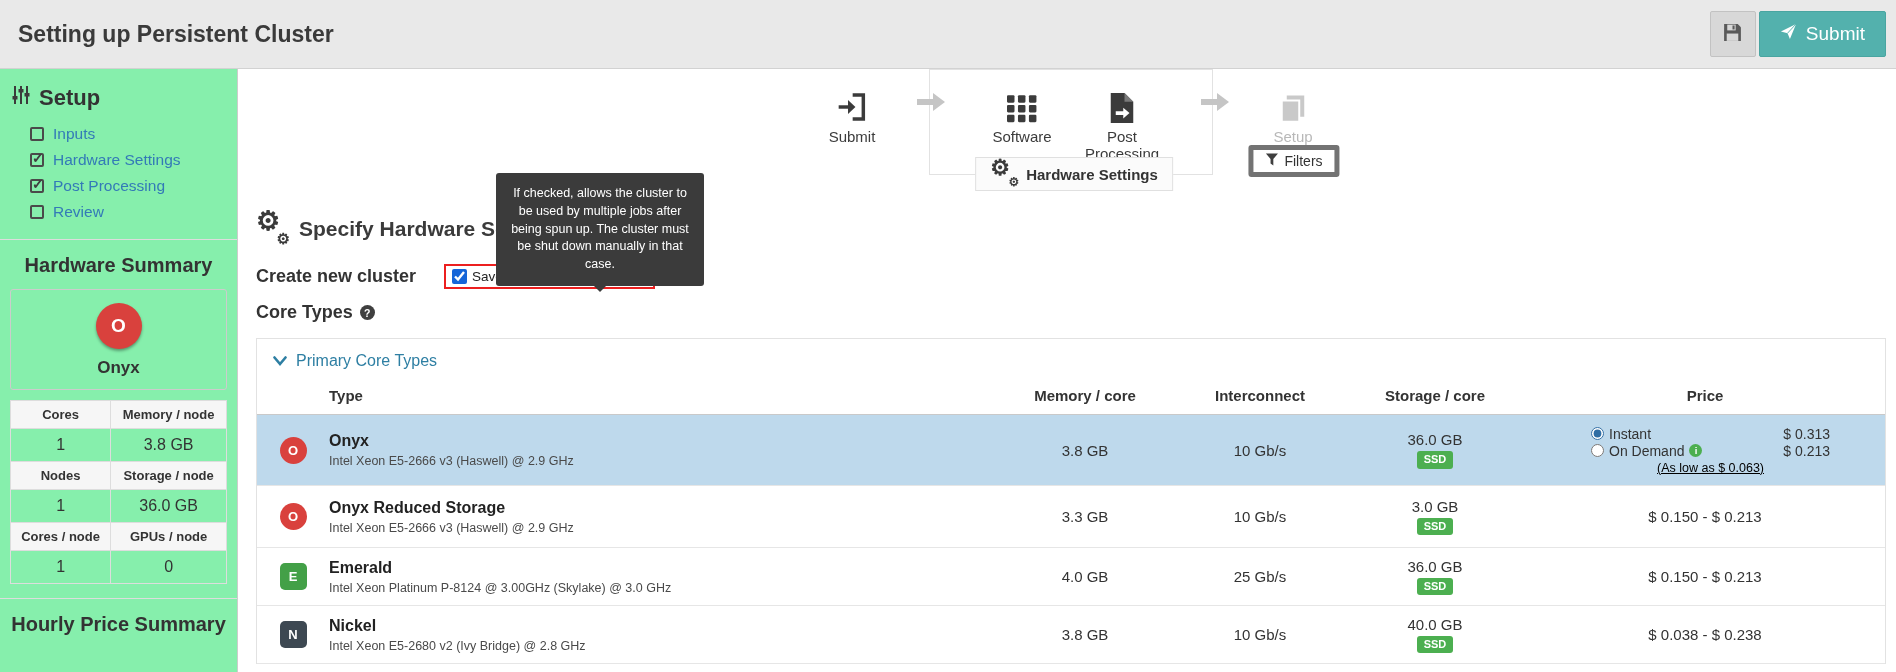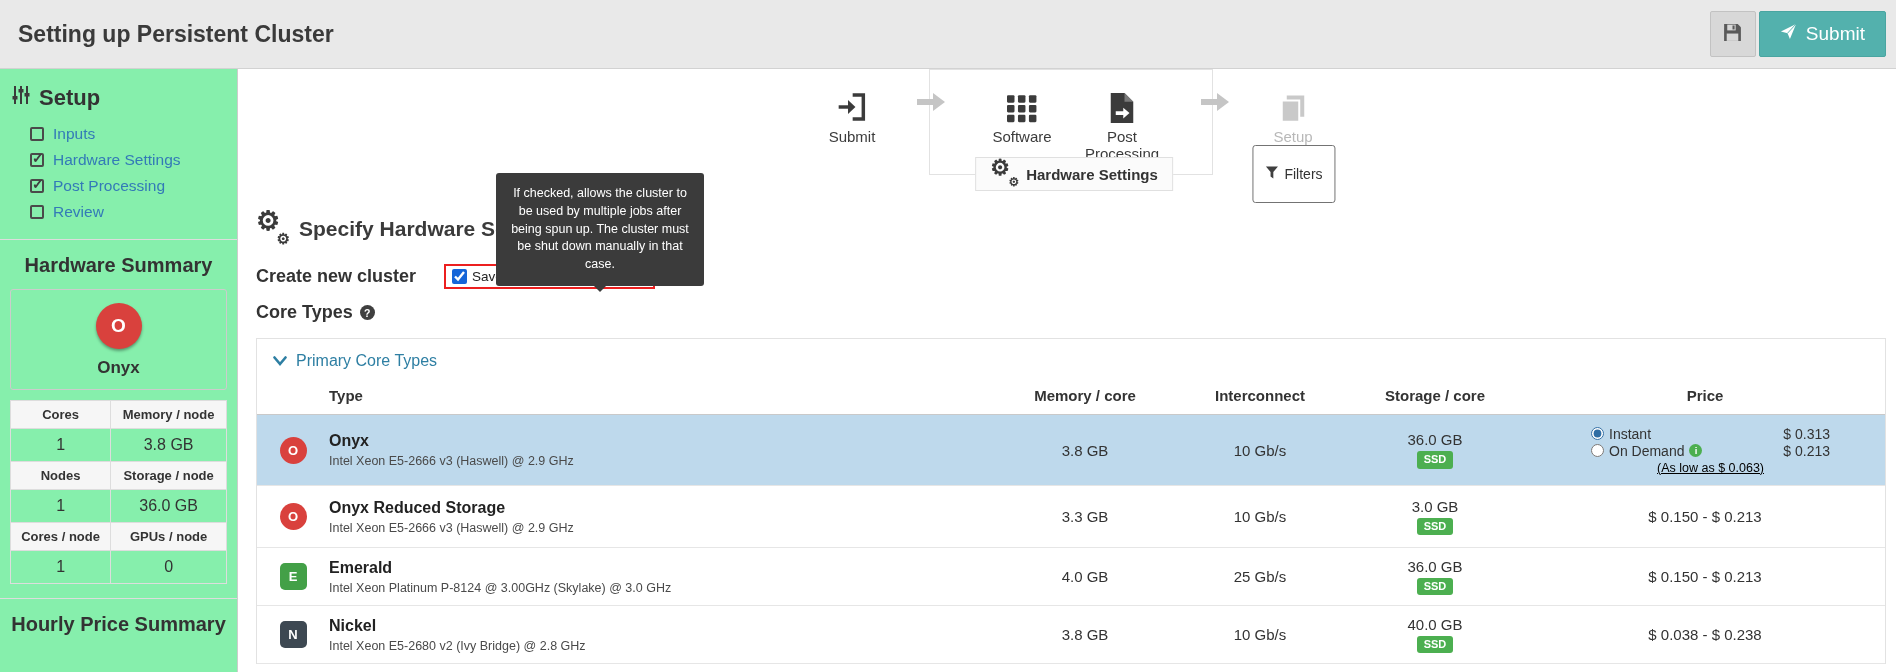--- a/index.html
+++ b/index.html
@@ -46,22 +46,22 @@
   .wf-step { position:absolute; top:8px; width:130px; transform:translateX(-50%);
              display:flex; flex-direction:column; align-items:center; cursor:pointer; }
   .wf-ic { height:46px; display:flex; align-items:flex-end; }
   .wf-label { margin-top:5px; font-size:15px; color:#3b3b3b; text-align:center; line-height:1.15; }
   .wf-step.disabled .wf-label { color:#b8b8b8; }
   .wf-arrow { position:absolute; top:22px; transform:translateX(-50%); }
   .hw-tab { position:absolute; left:836px; top:88px; transform:translateX(-50%); z-index:2;
             display:flex; align-items:center; gap:9px; background:#fbfbfb; border:1px solid #e0e0e0;
             padding:4px 14px; font-weight:bold; font-size:15px; cursor:pointer; white-space:nowrap; }
   .filters-btn { position:absolute; left:1056px; top:76px; transform:translateX(-50%);
-                 display:inline-flex; align-items:center; gap:6px; border:1px solid #737373; background:#fff;
-                 border-radius:3px; padding:20px 12px; font-size:14px; color:#333; cursor:pointer; }
+                 display:inline-flex; align-items:center; gap:6px; border:5px solid #737373; background:#fff;
+                 border-radius:3px; padding:3px 12px; font-size:14px; color:#333; cursor:pointer; }
 
   
   .gears { position:relative; display:inline-block; width:32px; height:28px; color:#3b3b3b; }
   .gears::before { content:"\2699"; position:absolute; left:0; top:-7px; font-size:27px; line-height:1; }
   .gears::after  { content:"\2699"; position:absolute; right:-2px; bottom:-3px; font-size:15px; line-height:1; }
   .gears.sm { width:27px; height:24px; }
   .gears.sm::before { font-size:22px; top:-5px; }
   .gears.sm::after { font-size:12px; bottom:-2px; }
 
   

